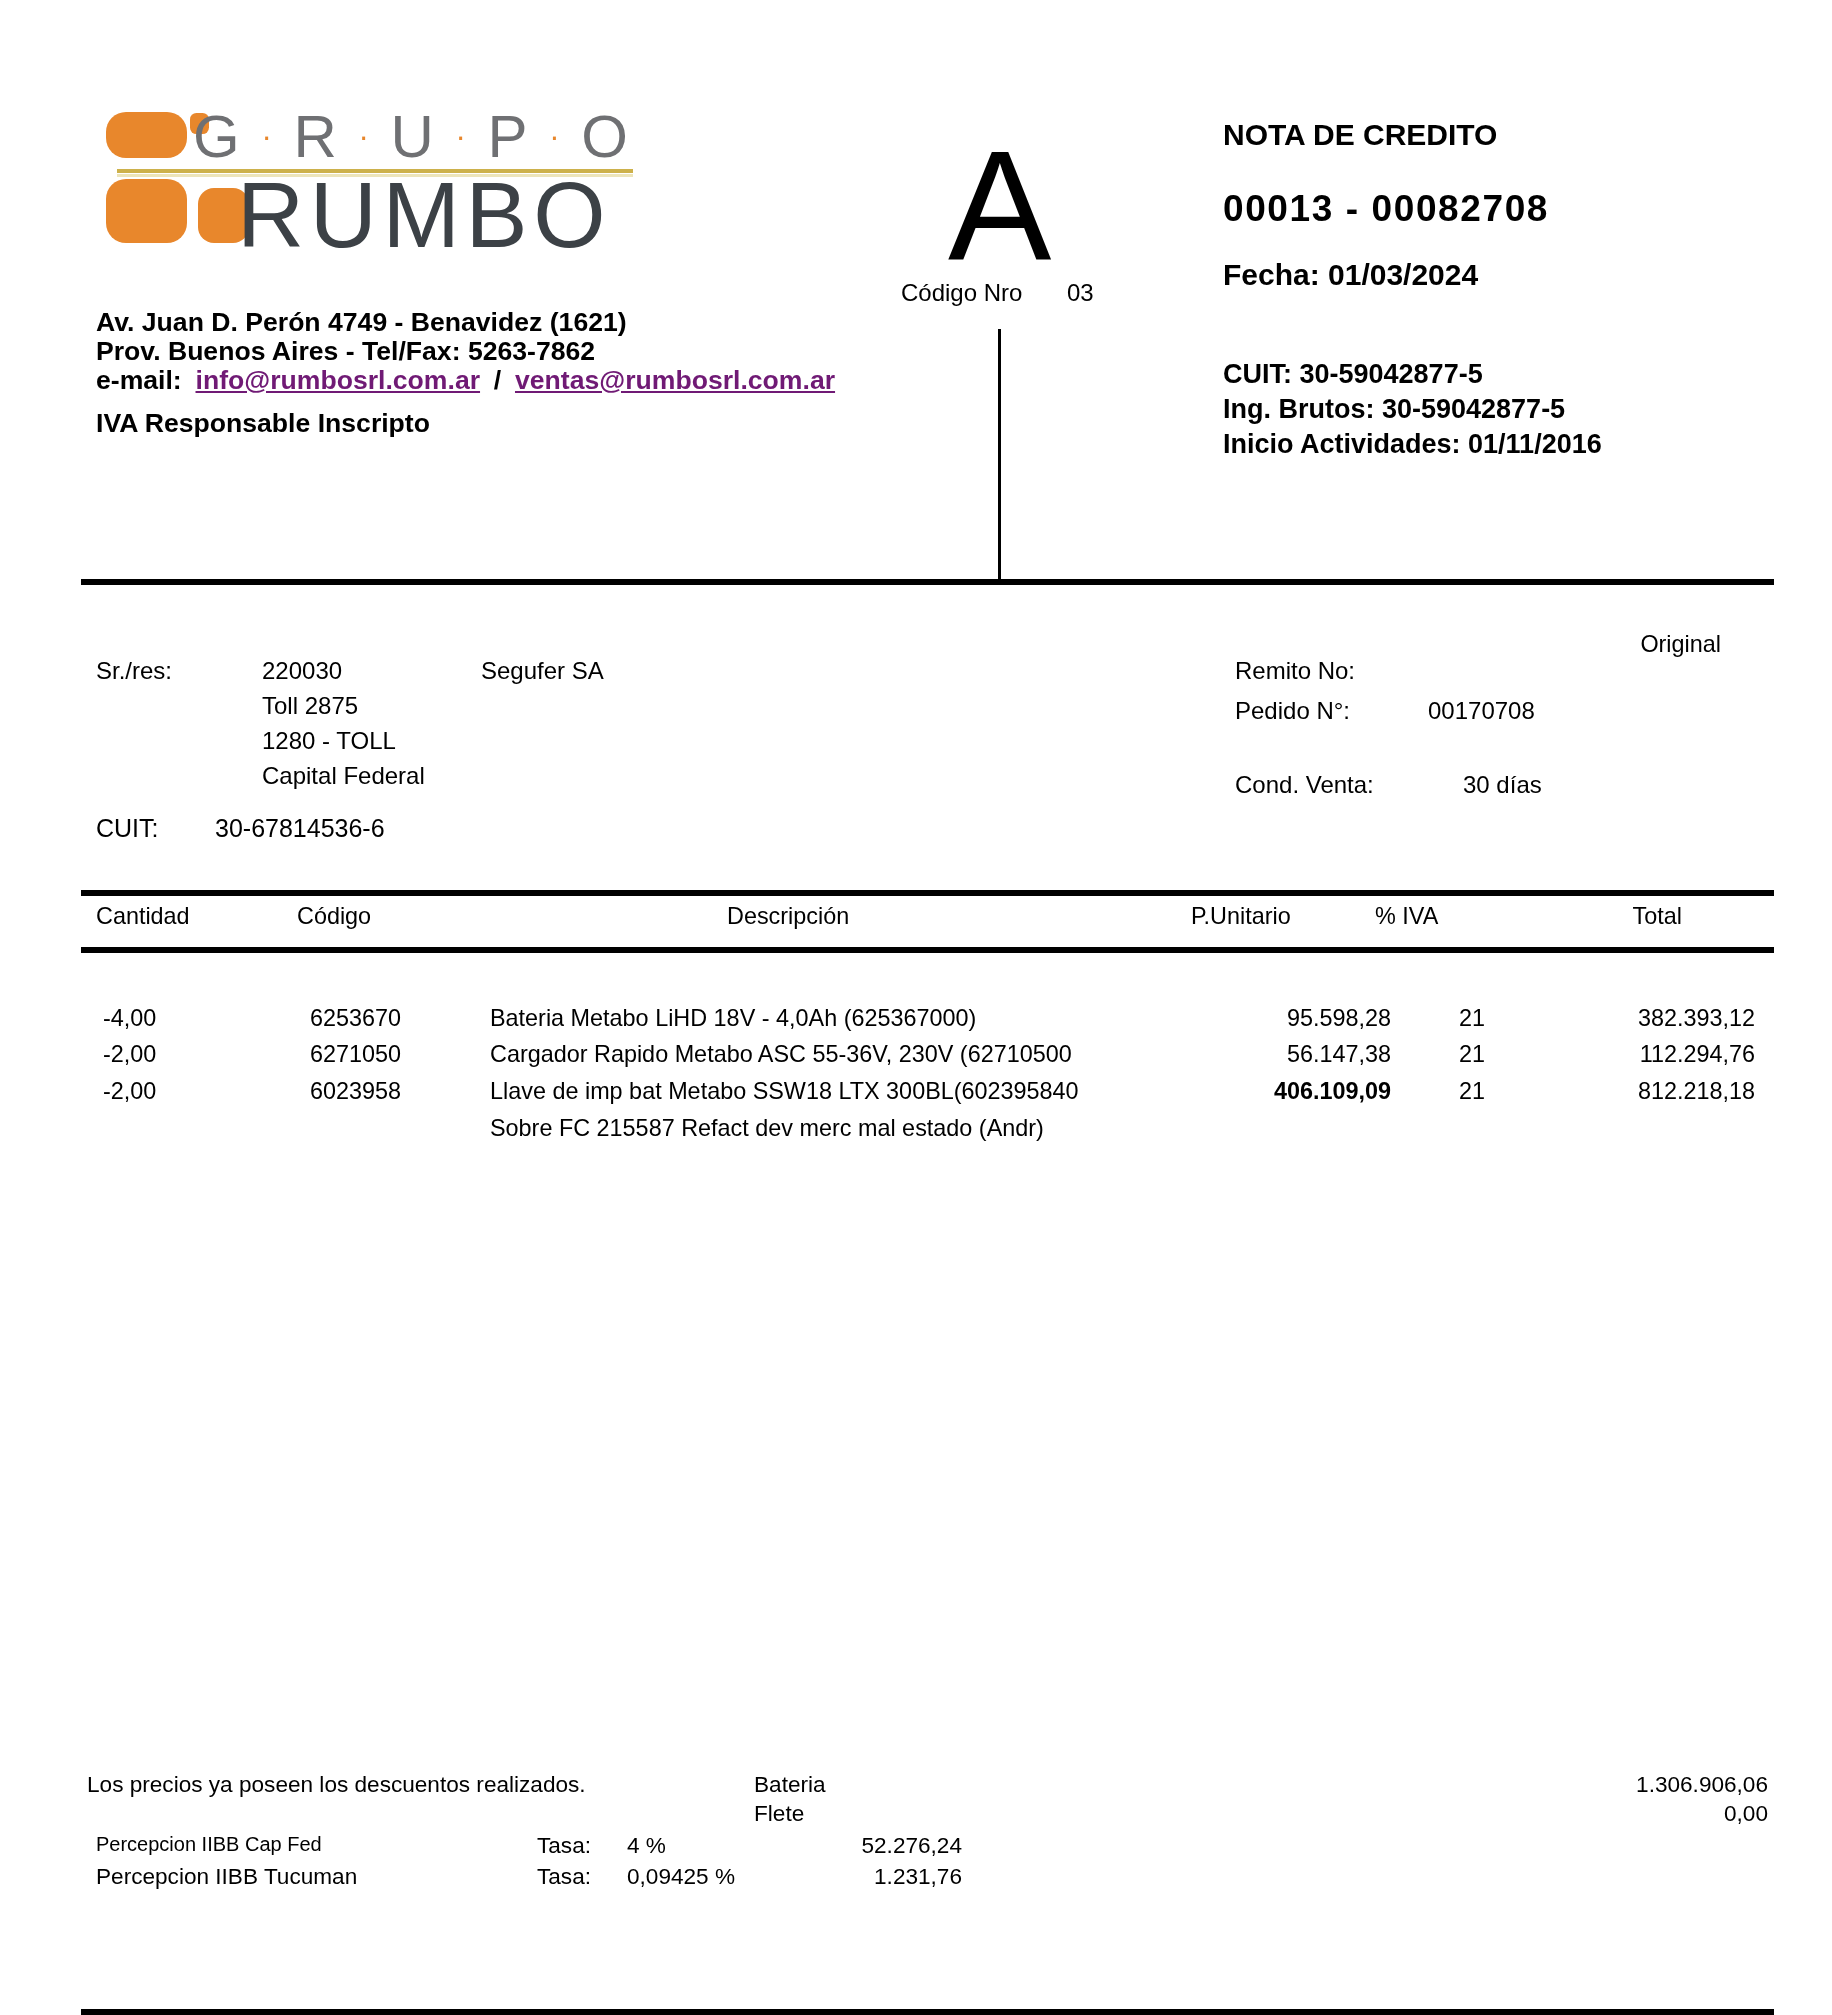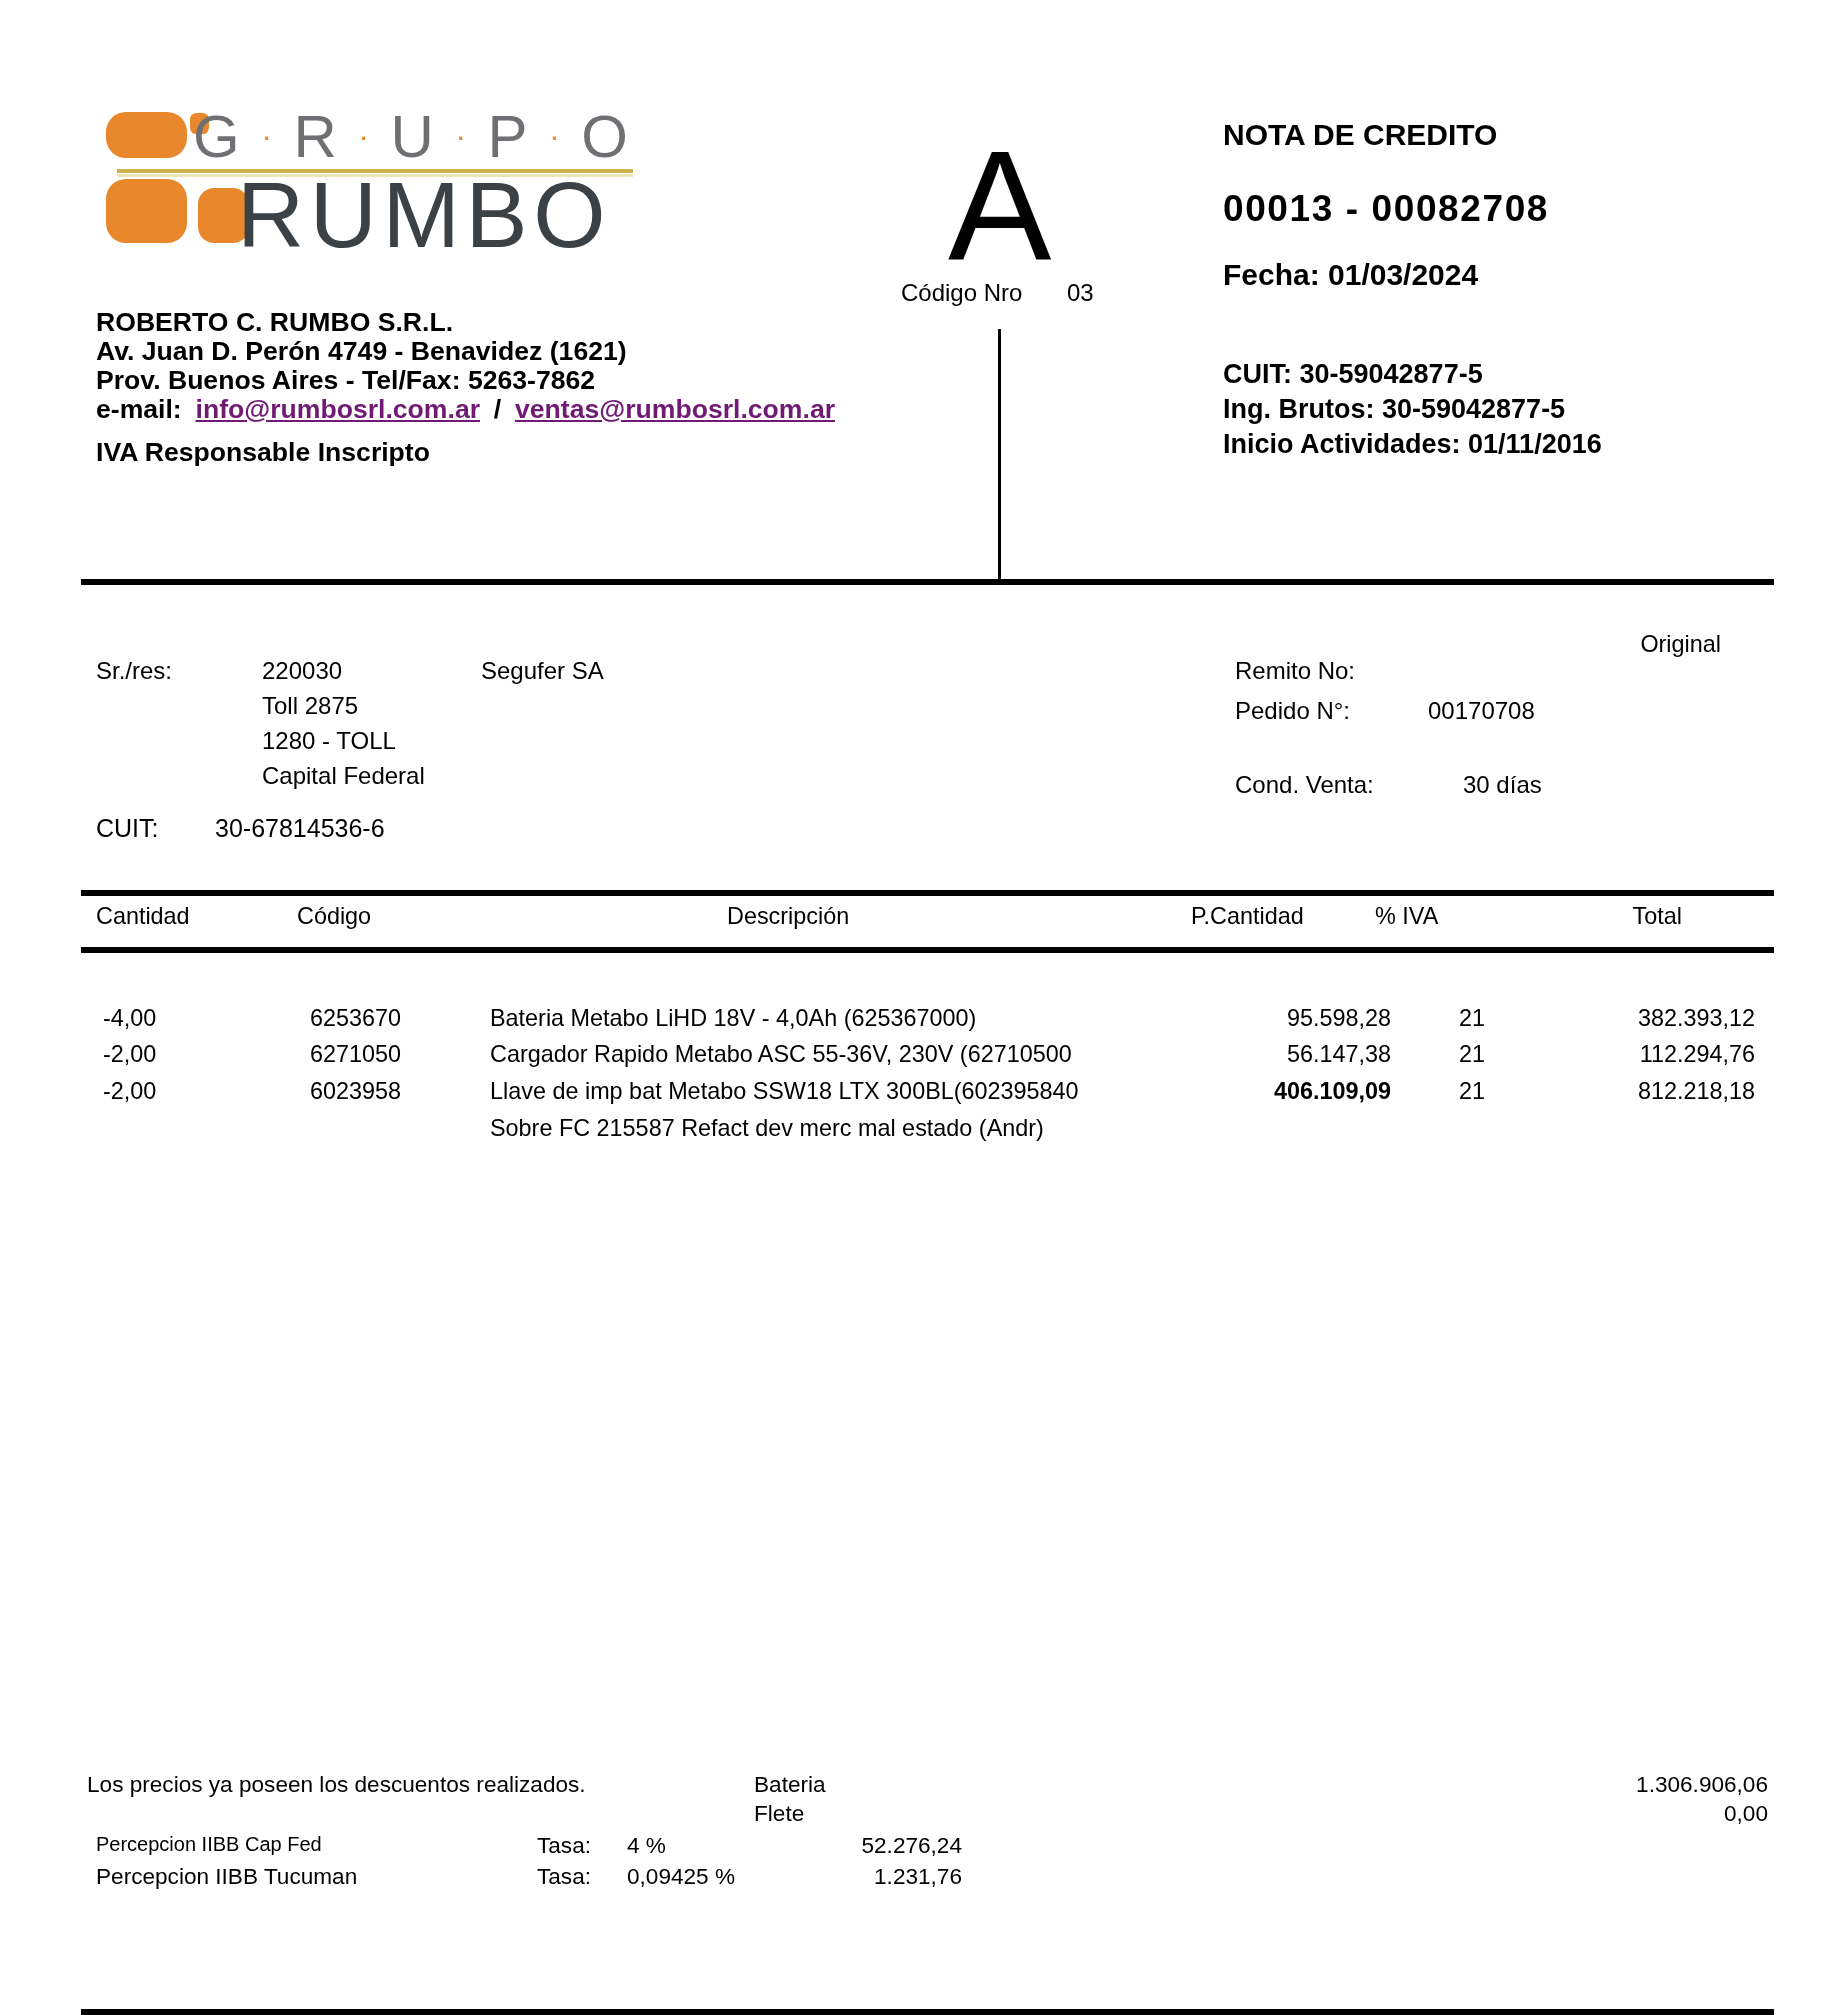--- a/index.html
+++ b/index.html
@@ -60,21 +60,20 @@
       <span>U</span>
       <span class="dot">·</span>
       <span>P</span>
       <span class="dot">·</span>
       <span>O</span>
     </div>
     <div class="rumbo">RUMBO</div>
   </div>
 
   <div class="company">
-    <div>ROBERTO C. RUMBO S.R.L.</div>
     <div>Av. Juan D. Perón 4749 - Benavidez (1621)</div>
     <div>Prov. Buenos Aires - Tel/Fax: 5263-7862</div>
     <div>
       <span>e-mail:</span>
       <a href="#" class="em esep">info@rumbosrl.com.ar</a>
       <span>/</span>
       <a href="#" class="em esep">ventas@rumbosrl.com.ar</a>
     </div>
     <div class="iva">IVA Responsable Inscripto</div>
   </div>
@@ -111,21 +110,21 @@
     <div class="abs" style="left:1428px;top:697px;font-size:24px;">00170708</div>
     <div class="abs" style="left:1235px;top:771px;font-size:24px;">Cond. Venta:</div>
     <div class="abs" style="left:1463px;top:771px;font-size:24px;">30 días</div>
   </div>
 
   <div class="rule" style="top:890px;"></div>
   <div>
     <div class="thead" style="left:96px;top:903px;">Cantidad</div>
     <div class="thead" style="left:297px;top:903px;">Código</div>
     <div class="thead" style="left:727px;top:903px;">Descripción</div>
-    <div class="thead" style="left:1191px;top:903px;">P.Cantidad</div>
+    <div class="thead" style="left:1191px;top:903px;">P.Unitario</div>
     <div class="thead" style="left:1375px;top:903px;">% IVA</div>
     <div class="thead r" style="left:1561px;top:903px;width:121px;">Total</div>
   </div>
   <div class="rule" style="top:947px;"></div>
 
   <div>
     <span class="cell" style="left:103px;top:1005px;">-4,00</span>
     <span class="cell" style="left:310px;top:1005px;">6253670</span>
     <span class="cell" style="left:490px;top:1005px;">Bateria Metabo LiHD 18V - 4,0Ah (625367000)</span>
     <span class="cell r" style="left:1189px;top:1005px;width:202px;">95.598,28</span>

